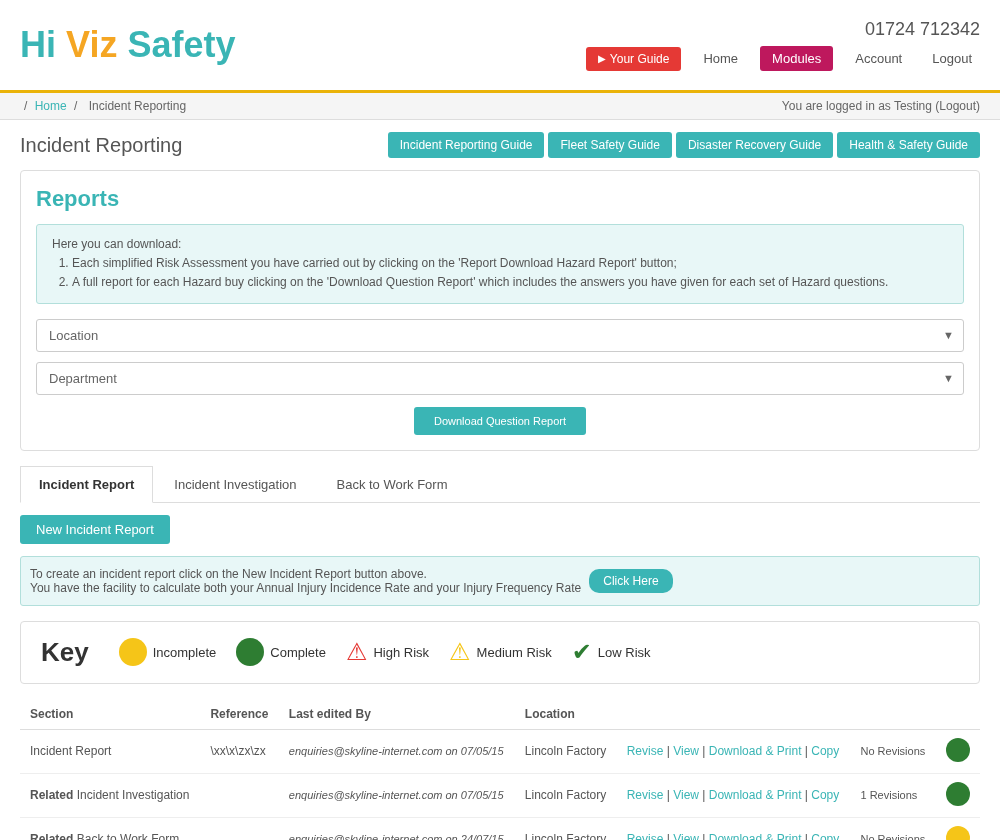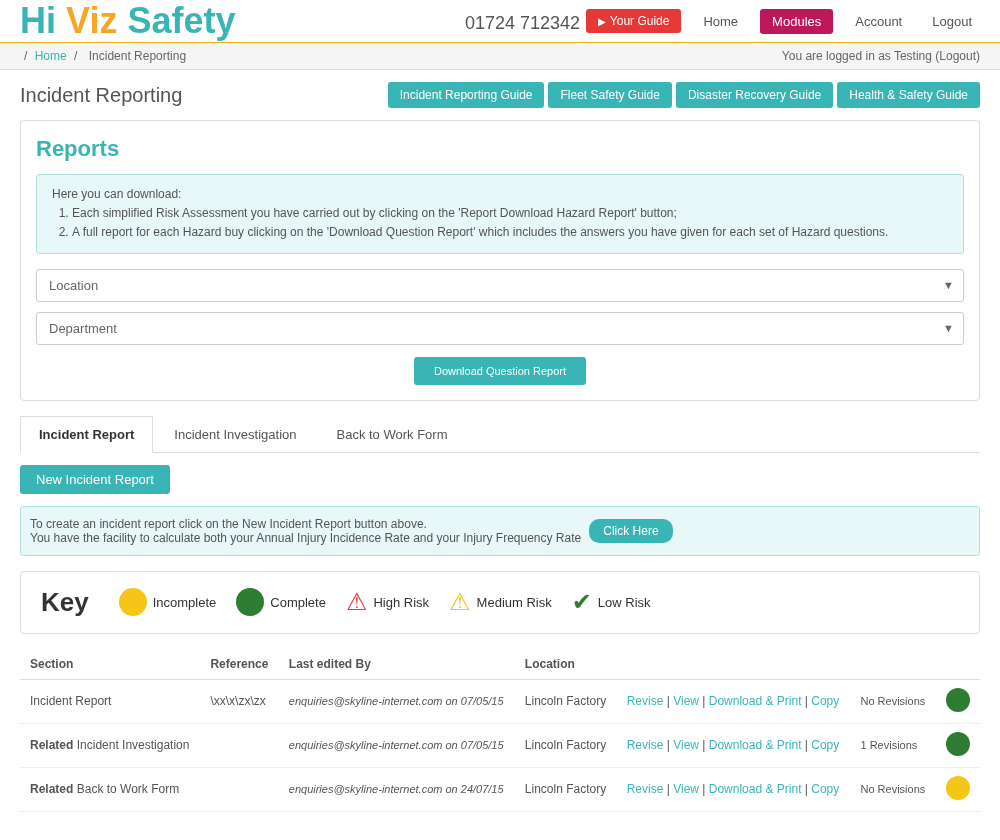--- a/index.html
+++ b/index.html
@@ -1,24 +1,24 @@
 <!DOCTYPE html>
 <html><head>
   <meta charset="utf-8">
   <style>
     * { box-sizing: border-box; margin: 0; padding: 0; }
     body { font-family: Arial, sans-serif; font-size: 13px; color: #333; background: #fff; }
 
     
-    .header { display: flex; justify-content: space-between; align-items: center; padding: 0 20px; border-bottom: 1px solid #eab308; }
+    .header { display: flex; justify-content: space-between; align-items: center; padding: 19px 20px; border-bottom: 3px solid #eab308; }
     .logo { font-size: 36px; font-weight: bold; }
     .logo-hi { color: #3ab5b5; }
     .logo-viz { color: #f5a623; }
     .logo-safety { color: #3ab5b5; }
-    .header-right { display: flex; flex-direction: row; align-items: flex-end; gap: 6px; }
+    .header-right { display: flex; flex-direction: column; align-items: flex-end; gap: 6px; }
     .phone { font-size: 18px; color: #555; }
     .nav-buttons { display: flex; align-items: center; gap: 14px; }
     .btn-your-guide { background: #e53935; color: #fff; border: none; padding: 5px 12px; border-radius: 3px; cursor: pointer; font-size: 12px; display: flex; align-items: center; gap: 4px; }
     .btn-your-guide::before { content: '▶'; font-size: 10px; }
     .btn-nav { background: none; border: none; color: #555; cursor: pointer; font-size: 13px; padding: 4px 8px; }
     .btn-modules { background: #be185d; color: #fff; border: none; padding: 5px 12px; border-radius: 3px; cursor: pointer; font-size: 13px; }
 
     
     .breadcrumb-bar { background: #f5f5f5; padding: 6px 20px; display: flex; justify-content: space-between; align-items: center; border-bottom: 1px solid #ddd; font-size: 12px; color: #666; }
     .breadcrumb a { color: #3ab5b5; text-decoration: none; }

